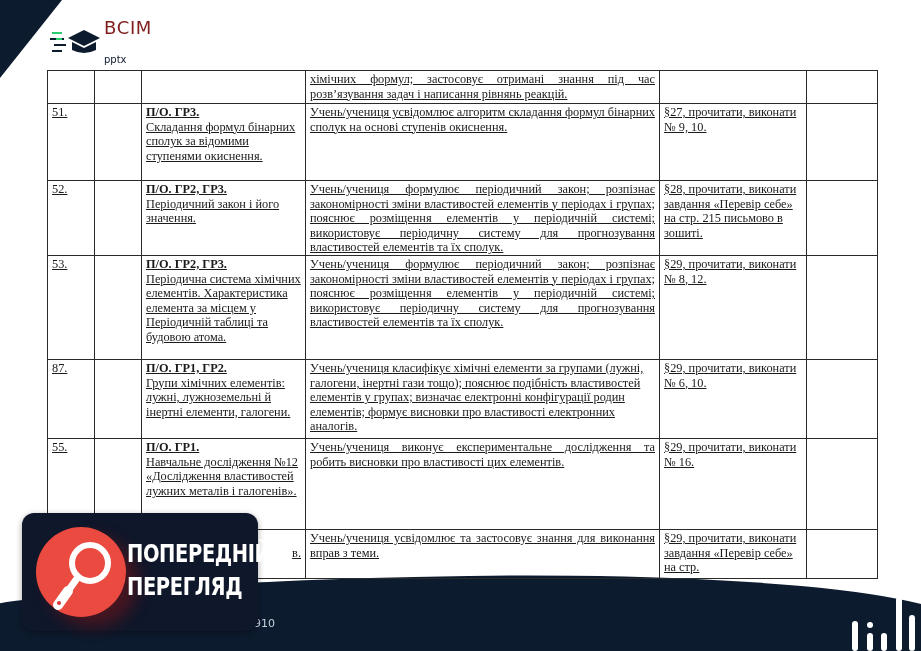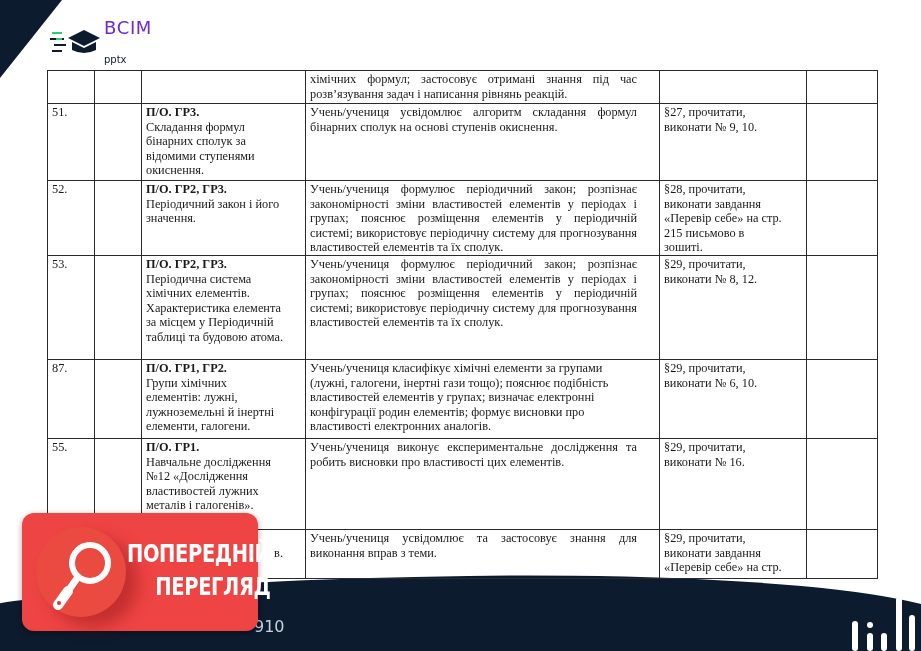--- a/index.html
+++ b/index.html
@@ -19,45 +19,46 @@
     background: #0d1b2f;
     border-top-left-radius: 50% 30px;
     border-top-right-radius: 60% 70px;
     transform: rotate(-1.4deg);
     transform-origin: left top;
   }
   .footer-fill { position: absolute; left: 0; right: 0; top: 612px; bottom: 0; background: #0d1b2f; }
   .logo { position: absolute; left: 48px; top: 24px; height: 36px; display: flex; align-items: center; }
   .logo-mark { width: 54px; height: 36px; position: relative; }
   .logo-text { margin-left: 2px; line-height: 1; }
-  .logo-title { font-family: "DejaVu Sans", sans-serif; font-size: 18px; color: #6d28d9; letter-spacing: 0.5px; }
+  .logo-title { font-family: "DejaVu Sans", sans-serif; font-size: 18px; color: #7f1d1d; letter-spacing: 0.5px; }
   .logo-sub { font-family: "DejaVu Sans", sans-serif; font-size: 10px; color: #0d1b2f; margin-top: 18px; }
 
   table.plan {
     position: absolute; left: 47px; top: 70px;
     border-collapse: collapse; table-layout: fixed;
     width: 830px;
     font-size: 12.3px; line-height: 14.6px;
   }
   table.plan td {
-    border: 1px solid #2a2a2a; vertical-align: top; padding: 1px 22px 0 4px;
+    border: 1px solid #2a2a2a; vertical-align: top; padding: 1px 4px 0 4px;
     overflow: hidden;
+    text-decoration: underline;
   }
   td.num { text-align: left; }
   td.desc { text-align: justify; }
   .topic-code { font-weight: bold; display: block; }
   .footer-num {
     position: absolute; left: 254px; top: 617px;
-    font-family: "DejaVu Sans", sans-serif; font-size: 16px; color: #c9d3e0;
+    font-family: "DejaVu Sans", sans-serif; font-size: 11px; color: #c9d3e0;
   }
   .preview-badge {
     position: absolute; left: 22px; top: 513px; width: 236px; height: 118px;
-    background: #ef4444; border-radius: 12px;
+    background: #0f172a; border-radius: 12px;
     box-shadow: 0 2px 6px rgba(0,0,0,0.35);
-    display: flex; align-items: center; text-align: right;
+    display: flex; align-items: center;
   }
   .preview-circle {
     position: absolute; left: 14px; top: 14px; width: 90px; height: 90px; border-radius: 50%;
     background: #ea4a3f;
     box-shadow: 12px 10px 16px rgba(140,20,20,0.45);
   }
   .preview-text {
     position: absolute; left: 105px; top: 24px;
     font-family: "DejaVu Sans", sans-serif; font-weight: bold; color: #ffffff;
     font-size: 25px; line-height: 33px; letter-spacing: -0.5px;

